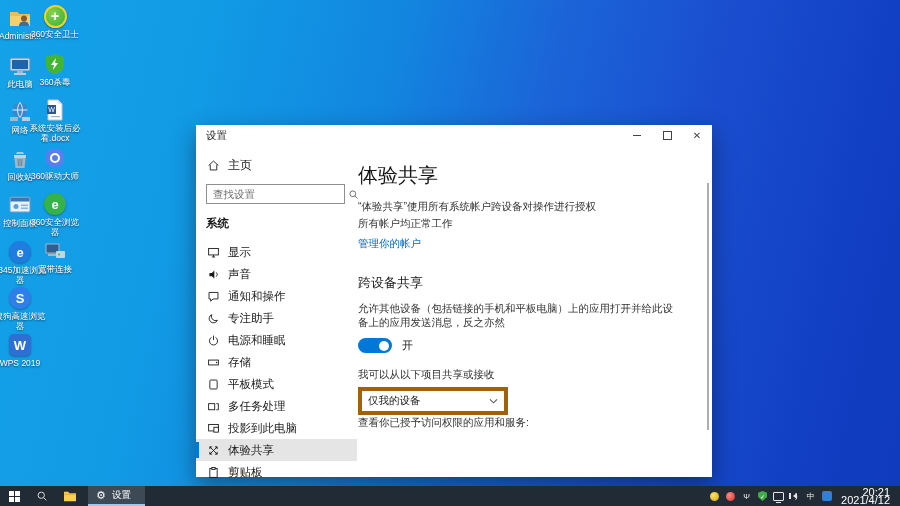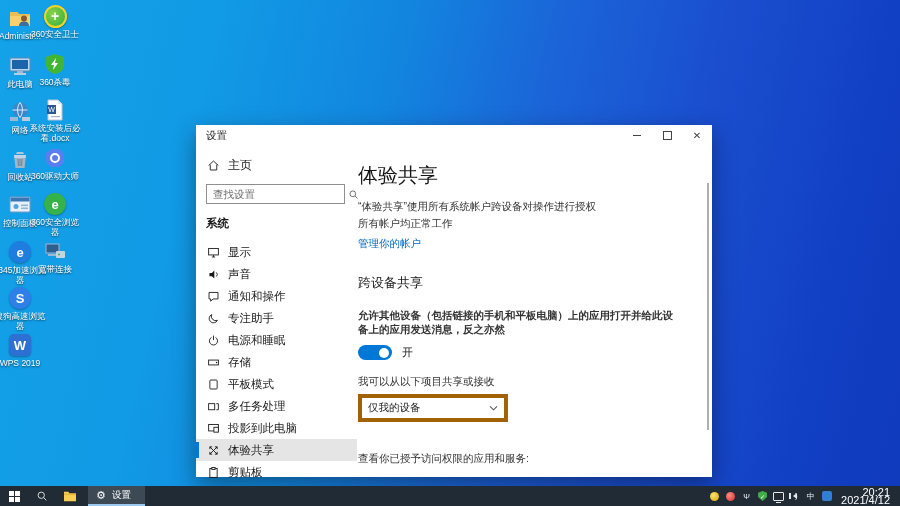--- a/index.html
+++ b/index.html
@@ -42,30 +42,30 @@
   #content{flex:1;position:relative;padding:4px 14px 0 1px;overflow:hidden;}
   #page-title{font-size:20px;font-weight:400;color:#161616;margin:12px 0 0;}
   .h2{font-size:13px;font-weight:400;color:#1a1a1a;}
   .body-txt{font-size:10.5px;color:#333;line-height:14px;}
   a.lnk{font-size:10.5px;color:#0067c0;text-decoration:none;cursor:pointer;display:inline-block;}
   #acct-h{margin-top:16px;}
   #acct-l1{margin-top:10px;}
   #acct-l2{margin-top:3px;}
   #acct-lnk{margin-top:7px;}
   #cross-h{margin-top:23px;}
-  #cross-desc{margin-top:16px;max-width:318px;font-weight:bold;}
+  #cross-desc{margin-top:9px;max-width:318px;}
   #toggle-row{margin-top:9px;display:flex;align-items:center;}
   #toggle{width:34px;height:15px;border-radius:8px;background:#0078d7;position:relative;cursor:pointer;flex:0 0 auto;}
   #toggle .knob{position:absolute;right:3px;top:2.5px;width:10px;height:10px;border-radius:50%;background:#fff;}
   #toggle-label{font-size:11px;color:#1a1a1a;margin-left:10px;}
   #share-label{margin-top:14px;}
   #dropdown{margin-top:6px;width:130px;height:20px;border:4px solid #a16207;display:flex;align-items:center;
       font-size:10.5px;color:#1a1a1a;padding:0 6px;cursor:pointer;background:#fff;}
   #dropdown svg{margin-left:auto;width:9px;height:7px;stroke:#555;fill:none;stroke-width:1.2;}
-  #apps-label{margin-top:29px;}
+  #apps-label{margin-top:0;}
   #scrollbar{position:absolute;right:3px;top:58px;width:2px;height:247px;background:#aeaeae;cursor:pointer;}
   
   #taskbar{position:absolute;left:0;right:0;bottom:0;height:20px;background:#202b36;display:flex;align-items:stretch;z-index:5;}
   .tb-btn{width:28px;display:flex;align-items:center;justify-content:center;cursor:pointer;}
   #start-logo{display:grid;grid-template-columns:5px 5px;grid-template-rows:5px 5px;gap:1px;}
   #start-logo span{background:#fff;}
   #tb-search svg{width:12px;height:12px;stroke:#ddd;fill:none;stroke-width:1.3;}
   #tb-explorer svg{width:14px;height:12px;}
   #tb-settings{display:flex;align-items:center;background:#3d4a55;border-bottom:2px solid #9cc9ef;
       padding:0 14px 0 8px;margin-left:4px;cursor:pointer;}

